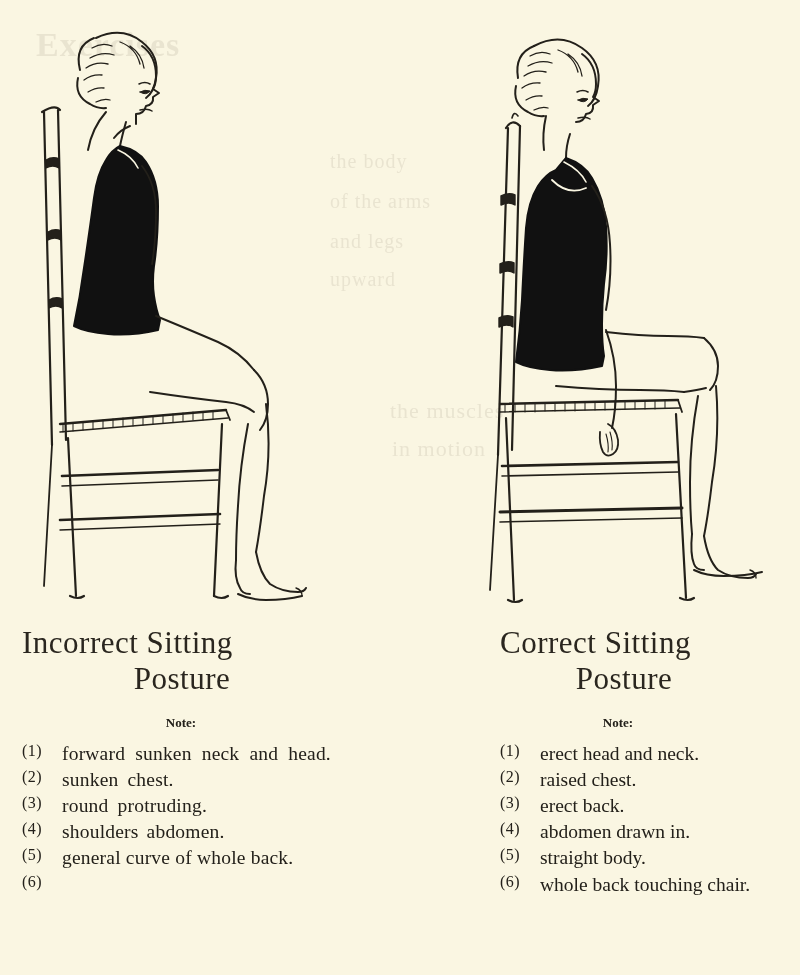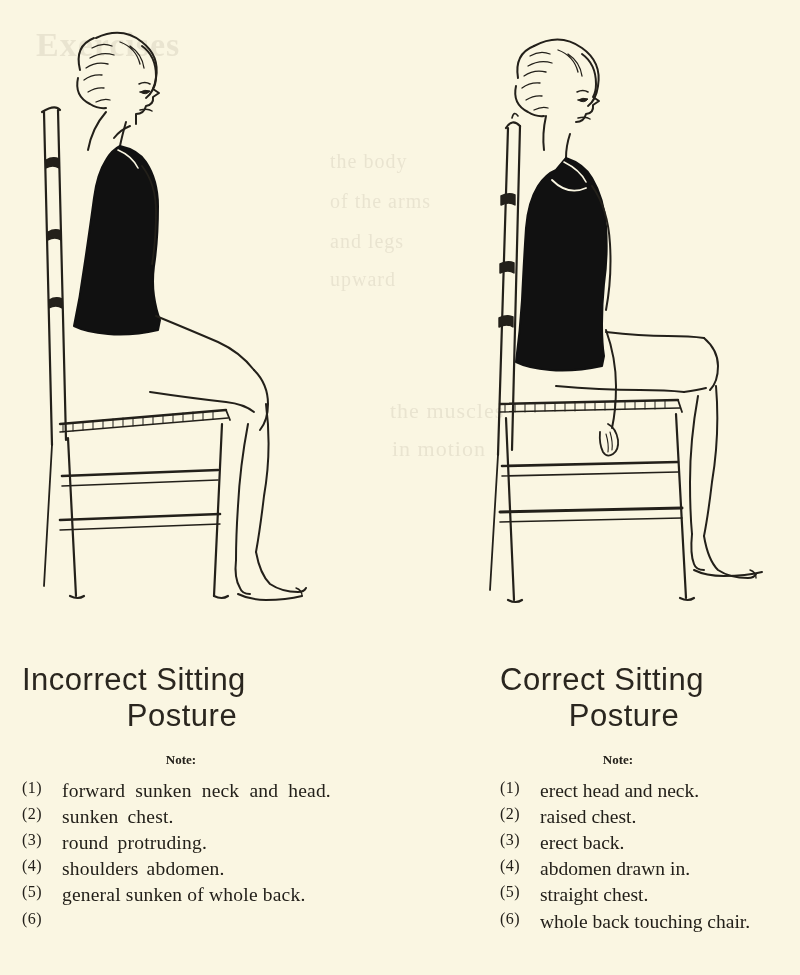--- a/index.html
+++ b/index.html
@@ -56,26 +56,25 @@
     display: flex;
   }
   .col {
     width: 400px;
     box-sizing: border-box;
   }
   .col-left { padding-left: 22px; }
   .col-right { padding-left: 100px; }
 
   .caption-title {
-    font-family: Liberation Sans, sans-serif;
+    font-family: Liberation Serif, serif;
     font-size: 31px;
     line-height: 1.16;
     color: #2a261f;
     letter-spacing: 0.5px;
-    margin-top: 37px;
   }
   .caption-title .l1 { display: block; }
   .caption-title .l2 { display: block; text-align: center; padding-right: 58px; }
   .col-right .caption-title .l2 { padding-right: 52px; }
 
   .note-label {
     font-family: "Liberation Serif", serif;
     font-weight: bold;
     font-size: 13px;
     text-align: center;
@@ -321,21 +320,21 @@
         <li>
           <span class="num">(3)</span>
           <span class="txt">round  protruding.</span>
         </li>
         <li>
           <span class="num">(4)</span>
           <span class="txt">shoulders  abdomen.</span>
         </li>
         <li>
           <span class="num">(5)</span>
-          <span class="txt">general sunken of whole back.</span>
+          <span class="txt">general curve of whole back.</span>
         </li>
         <li>
           <span class="num">(6)</span>
         </li>
       </ol>
     </div>
 
     <div class="col col-right">
       <div class="caption-title">
         <span class="l1">Correct  Sitting</span>
@@ -354,21 +353,21 @@
         <li>
           <span class="num">(3)</span>
           <span class="txt">erect back.</span>
         </li>
         <li>
           <span class="num">(4)</span>
           <span class="txt">abdomen drawn in.</span>
         </li>
         <li>
           <span class="num">(5)</span>
-          <span class="txt">straight chest.</span>
+          <span class="txt">straight body.</span>
         </li>
         <li>
           <span class="num">(6)</span>
           <span class="txt">whole back touching chair.</span>
         </li>
       </ol>
     </div>
 
   </div>
 </div>

